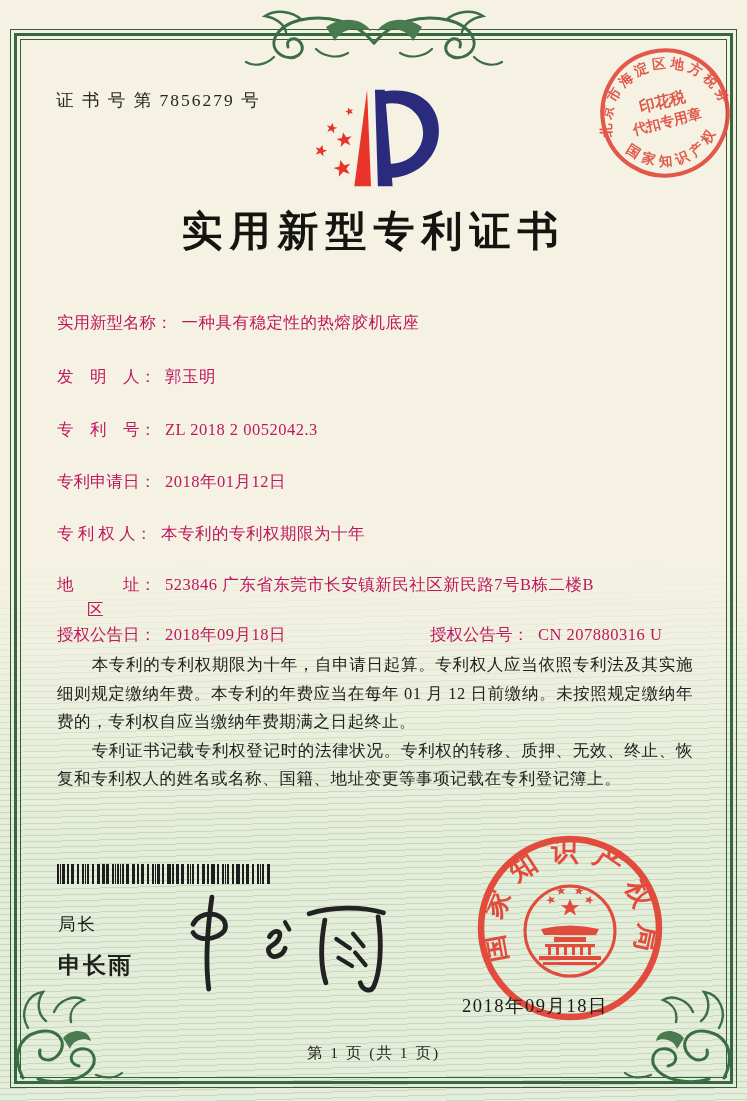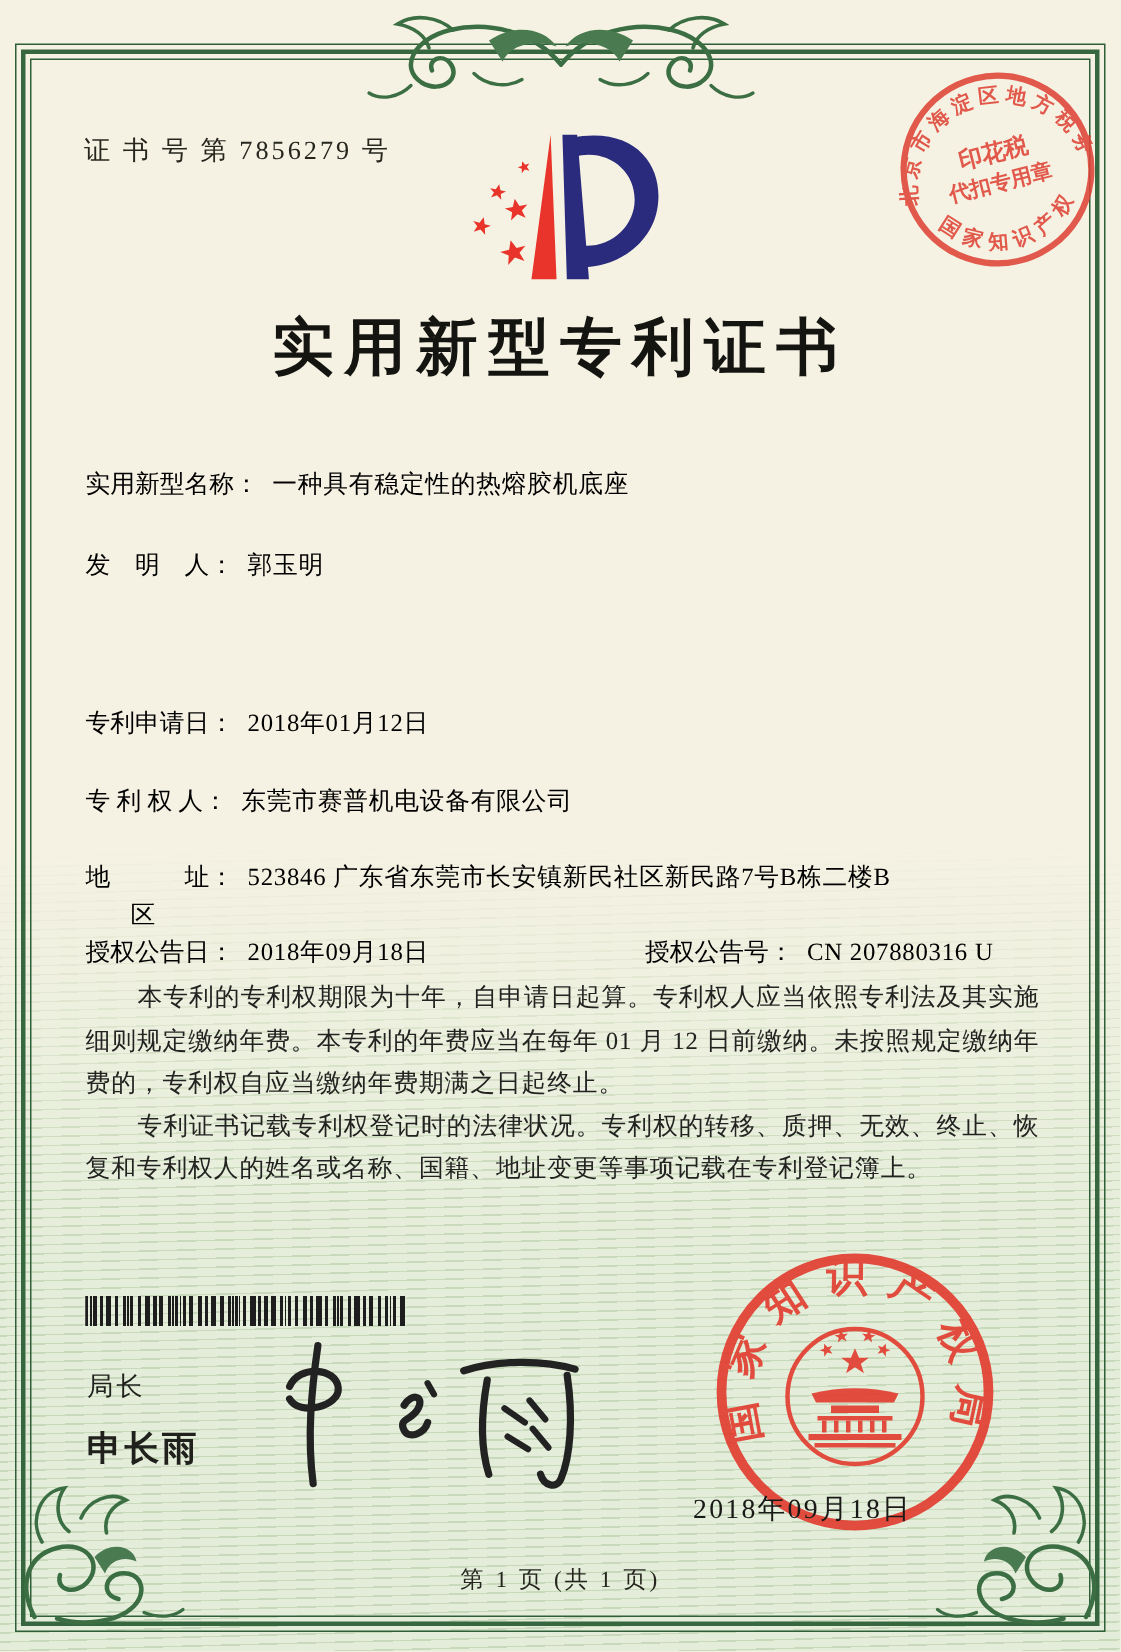--- a/index.html
+++ b/index.html
@@ -18,21 +18,21 @@
   .frame1{position:absolute;left:10px;right:10px;top:29px;bottom:13px;border:1px solid #2f5f38;}
   .frame2{position:absolute;left:14px;right:14px;top:33px;bottom:17px;border:3px solid #37673f;}
   .frame3{position:absolute;left:20px;right:20px;top:39px;bottom:23px;border:1px solid #2f5f38;}
 
   .certno{position:absolute;left:56px;top:88px;font-size:17.5px;color:#26261f;letter-spacing:2px;}
   .logo{position:absolute;left:293px;top:82px;}
   .stamp-wrap{position:absolute;left:592px;top:40px;width:146px;height:146px;transform:rotate(-14deg);opacity:.88;}
   .title{position:absolute;left:0;right:0;top:204px;text-align:center;font-size:41px;font-weight:bold;
     letter-spacing:7px;color:#141410;}
 
-  .row{position:absolute;left:57px;font-size:16.5px;color:#000000;white-space:nowrap;}
+  .row{position:absolute;left:57px;font-size:16.5px;color:#be185d;white-space:nowrap;}
   .row .val{margin-left:9px;letter-spacing:.5px;}
   .addr{white-space:normal;width:600px;line-height:25px;font-family:Liberation Serif, serif;}
   .grant-no{position:absolute;left:373px;top:0;}
 
   .paras{position:absolute;left:57px;top:651px;width:636px;font-size:16.5px;line-height:28.6px;
     color:#222220;text-align:justify;}
   .paras p{margin:0;text-indent:2.1em;letter-spacing:.6px;}
 
   .barcode{position:absolute;left:57px;top:864px;width:213px;height:20px;
     background-image:
@@ -122,25 +122,28 @@
   </div>
 
   <div class="title">实用新型专利证书</div>
 
   <div class="row" style="top:312px">
     <span class="lbl">实用新型名称：</span><span class="val">一种具有稳定性的热熔胶机底座</span>
   </div>
   <div class="row" style="top:366px">
     <span class="lbl">发　明　人：</span><span class="val">郭玉明</span>
   </div>
+  <div class="row" style="top:419px">
+    <span class="lbl">专　利　号：</span><span class="val">ZL 2018 2 0052042.3</span>
+  </div>
   <div class="row" style="top:471px">
     <span class="lbl">专利申请日：</span><span class="val">2018年01月12日</span>
   </div>
   <div class="row" style="top:523px">
-    <span class="lbl">专 利 权 人：</span><span class="val">东莞市赛普机电设备有限公司</span>
+    <span class="lbl">专 利 权 人：</span><span class="val">本专利的专利权期限为十年</span>
   </div>
   <div class="row addr" style="top:572px">
     <span class="lbl">地　　　址：</span><span class="val">523846 广东省东莞市长安镇新民社区新民路7号B栋二楼B</span><br>
     <span style="margin-left:30px">区</span>
   </div>
   <div class="row" style="top:624px;right:55px">
     <span class="lbl">授权公告日：</span><span class="val">2018年09月18日</span>
     <span class="grant-no">
       <span class="lbl">授权公告号：</span><span class="val">CN 207880316 U</span>
     </span>

